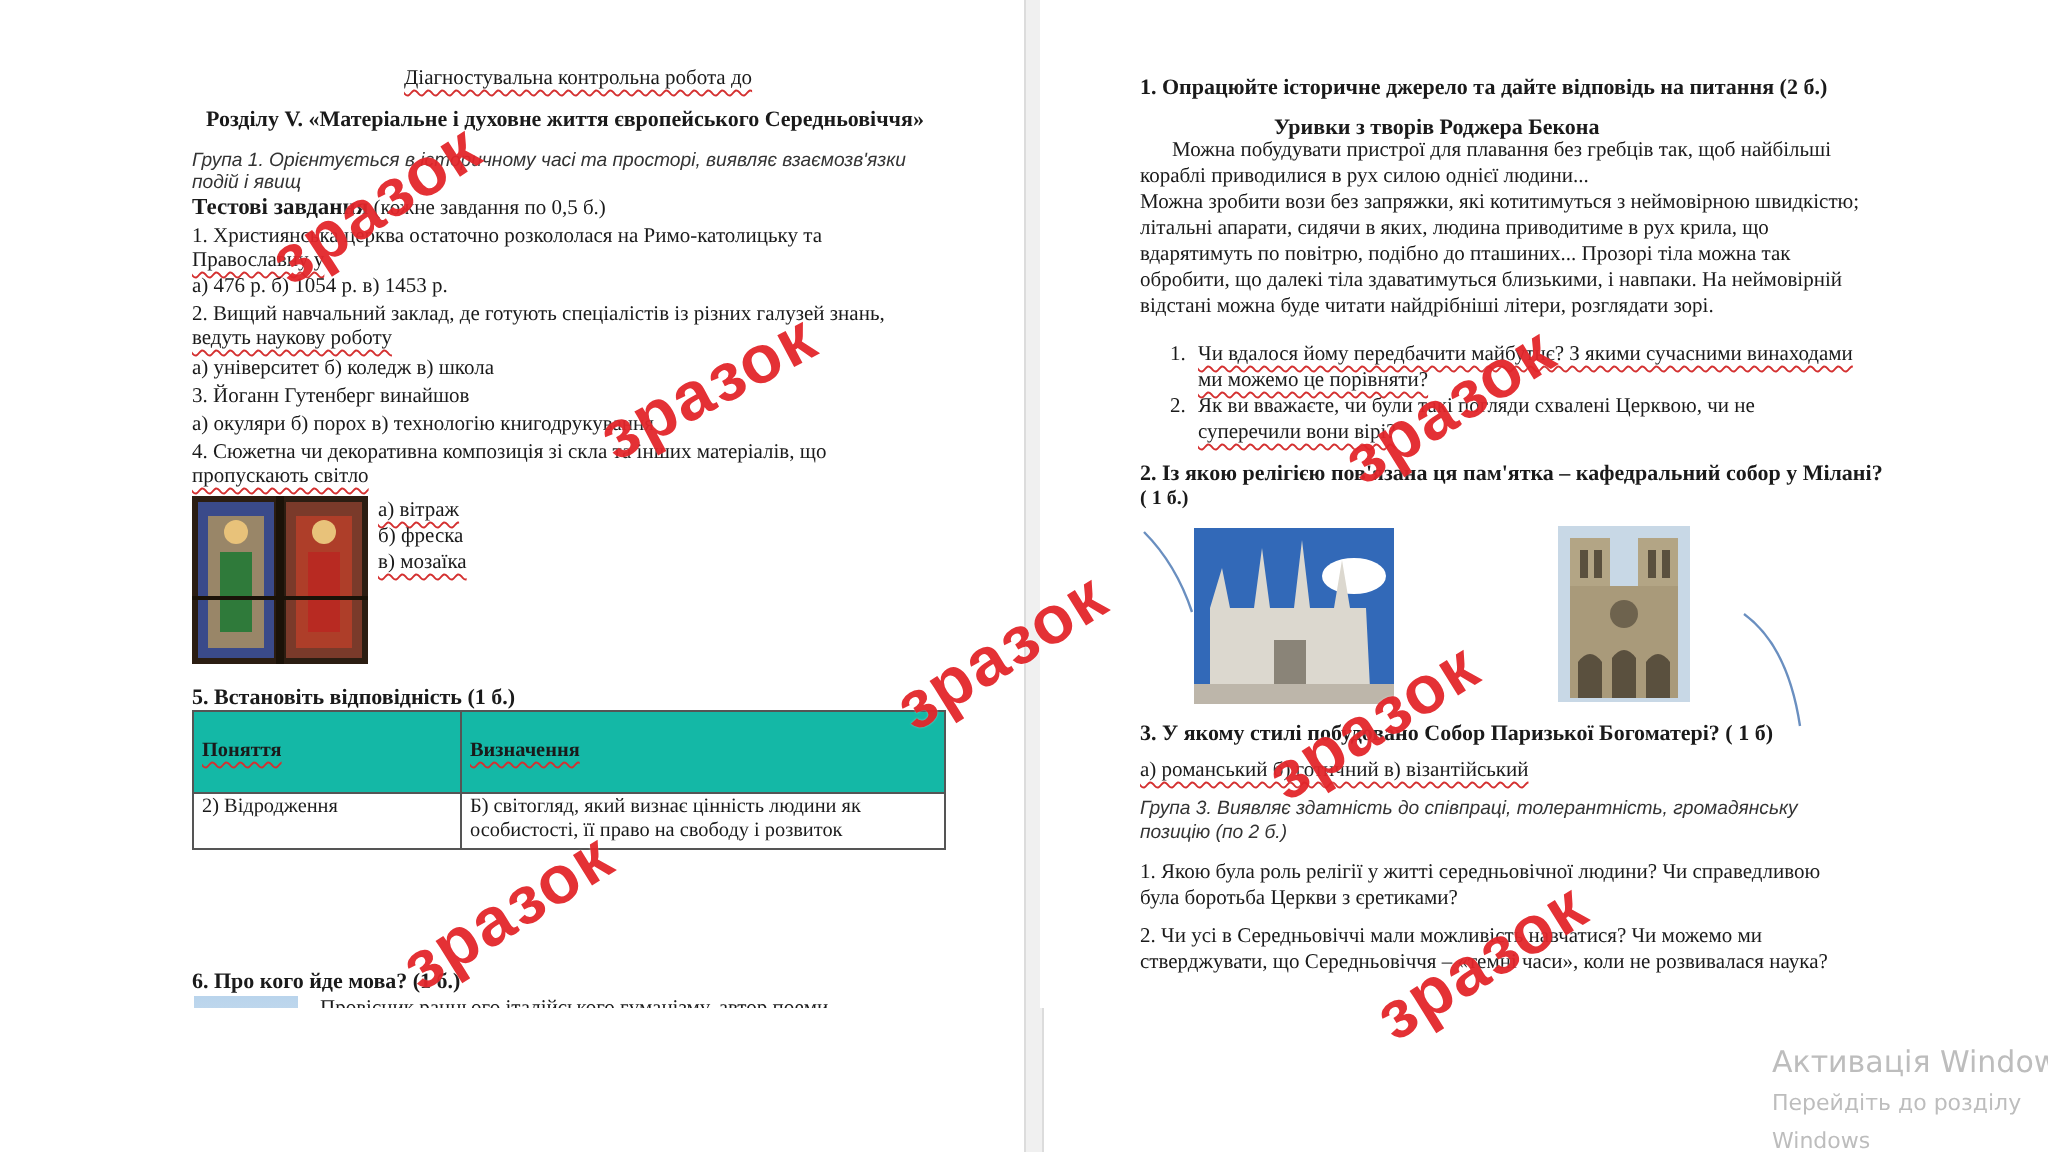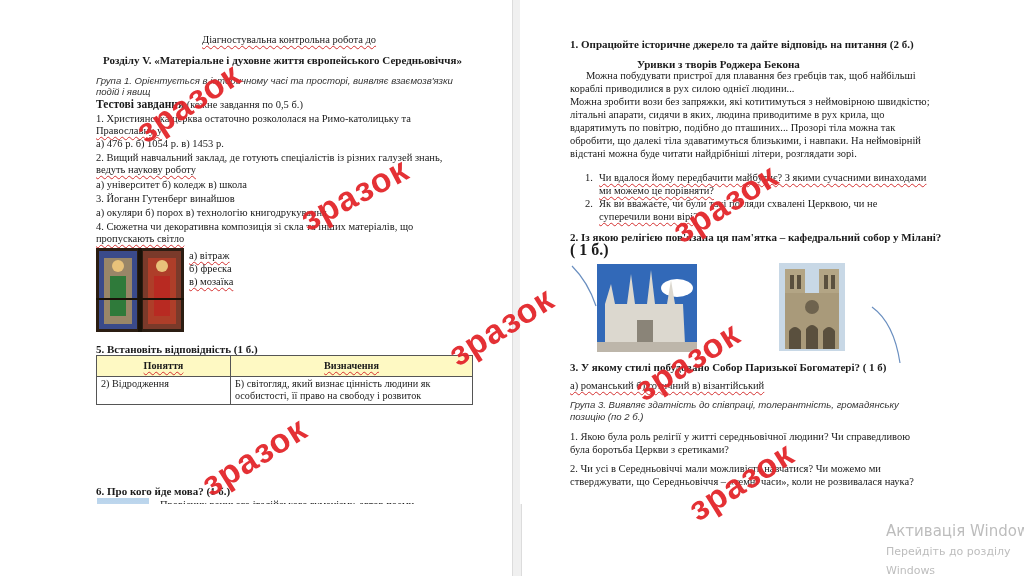--- a/index.html
+++ b/index.html
@@ -8,21 +8,21 @@
   #left-page { left:0; width:518px; }
   #right-page { left:520px; width:504px; }
   .gutter { position:absolute; left:512px; top:0; width:10px; height:576px; background:#f0f0f0; border-left:1px solid #dcdcdc; border-right:1px solid #dcdcdc; box-sizing:border-box; }
   .abs { position:absolute; white-space:nowrap; }
   .t { font-size:10.5px; line-height:12.6px; }
   .b { font-weight:bold; }
   .it { font-family:"Liberation Sans", sans-serif; font-style:italic; font-size:9.6px; line-height:11px; color:#333; }
   .sp { text-decoration:underline wavy #d43030; text-decoration-thickness:1px; text-underline-offset:2px; }
   .spb { text-decoration:underline wavy #3a5bd0; text-decoration-thickness:1px; text-underline-offset:2px;margin-top:24px; }
   table.match { position:absolute; left:96px; top:355px; width:377px; border-collapse:collapse; font-size:10.2px; line-height:12.2px; }
-  table.match th { background:#fef9c3; border:1px solid #555; font-weight:bold; padding:4px 4px; text-align:center; }
+  table.match th { background:#14b8a6; border:1px solid #555; font-weight:bold; padding:14px 4px; text-align:left; }
   table.match td { border:1px solid #555; padding:1px 4px; vertical-align:top; }
   .img-box { position:absolute; overflow:hidden; }
   .stamp { position:absolute; color:#e3262b; font-family:"Liberation Sans", sans-serif; font-weight:bold; font-size:34px; letter-spacing:1px; transform-origin:left bottom; opacity:0.95; white-space:nowrap; text-shadow:0 0 1px rgba(255,255,255,0.5); }
   .watermark { position:absolute; font-family:"DejaVu Sans", sans-serif; color:#bdbdbd; white-space:nowrap; }
 </style>
 </head>
 <body>
 
 <div class="page" id="left-page">
   <div class="abs t" style="left:202px;top:34px;"><span class="sp">Діагностувальна контрольна робота до</span></div>
@@ -106,21 +106,21 @@
   <div class="abs t" style="left:50px;top:148px;">відстані можна буде читати найдрібніші літери, розглядати зорі.</div>
 
   <div class="abs t" style="left:65px;top:172px;">1.</div>
   <div class="abs t" style="left:79px;top:172px;"><span class="sp">Чи вдалося йому передбачити майбутнє? З якими сучасними винаходами</span></div>
   <div class="abs t" style="left:79px;top:185px;"><span class="sp">ми можемо це порівняти?</span></div>
   <div class="abs t" style="left:65px;top:198px;">2.</div>
   <div class="abs t" style="left:79px;top:198px;">Як ви вважаєте, чи були такі погляди схвалені Церквою, чи не</div>
   <div class="abs t" style="left:79px;top:211px;"><span class="sp">суперечили вони вірі?</span></div>
 
   <div class="abs t b" style="left:50px;top:231px;font-size:11px;">2. Із якою релігією пов'язана ця пам'ятка – кафедральний собор у Мілані?</div>
-  <div class="abs t b" style="left:50px;top:244px;font-size:16px;">( 1 б.)</div>
+  <div class="abs t b" style="left:50px;top:244px;font-size:10px;">( 1 б.)</div>
 
   <div class="img-box" style="left:77px;top:264px;width:100px;height:88px;background:#2f5fae;">
     <svg width="100" height="88" viewBox="0 0 100 88">
       <rect width="100" height="88" fill="#3269b8"></rect>
       <ellipse cx="80" cy="24" rx="16" ry="9" fill="#ffffff"></ellipse>
       <path d="M8 80 L8 40 L14 20 L18 40 L30 40 L34 10 L38 40 L50 40 L54 6 L58 40 L70 40 L74 16 L78 40 L86 40 L88 80 Z" fill="#dcd8cf"></path>
       <rect x="40" y="56" width="16" height="24" fill="#8a8478"></rect>
       <rect x="0" y="78" width="100" height="10" fill="#bdb6aa"></rect>
     </svg>
   </div>

